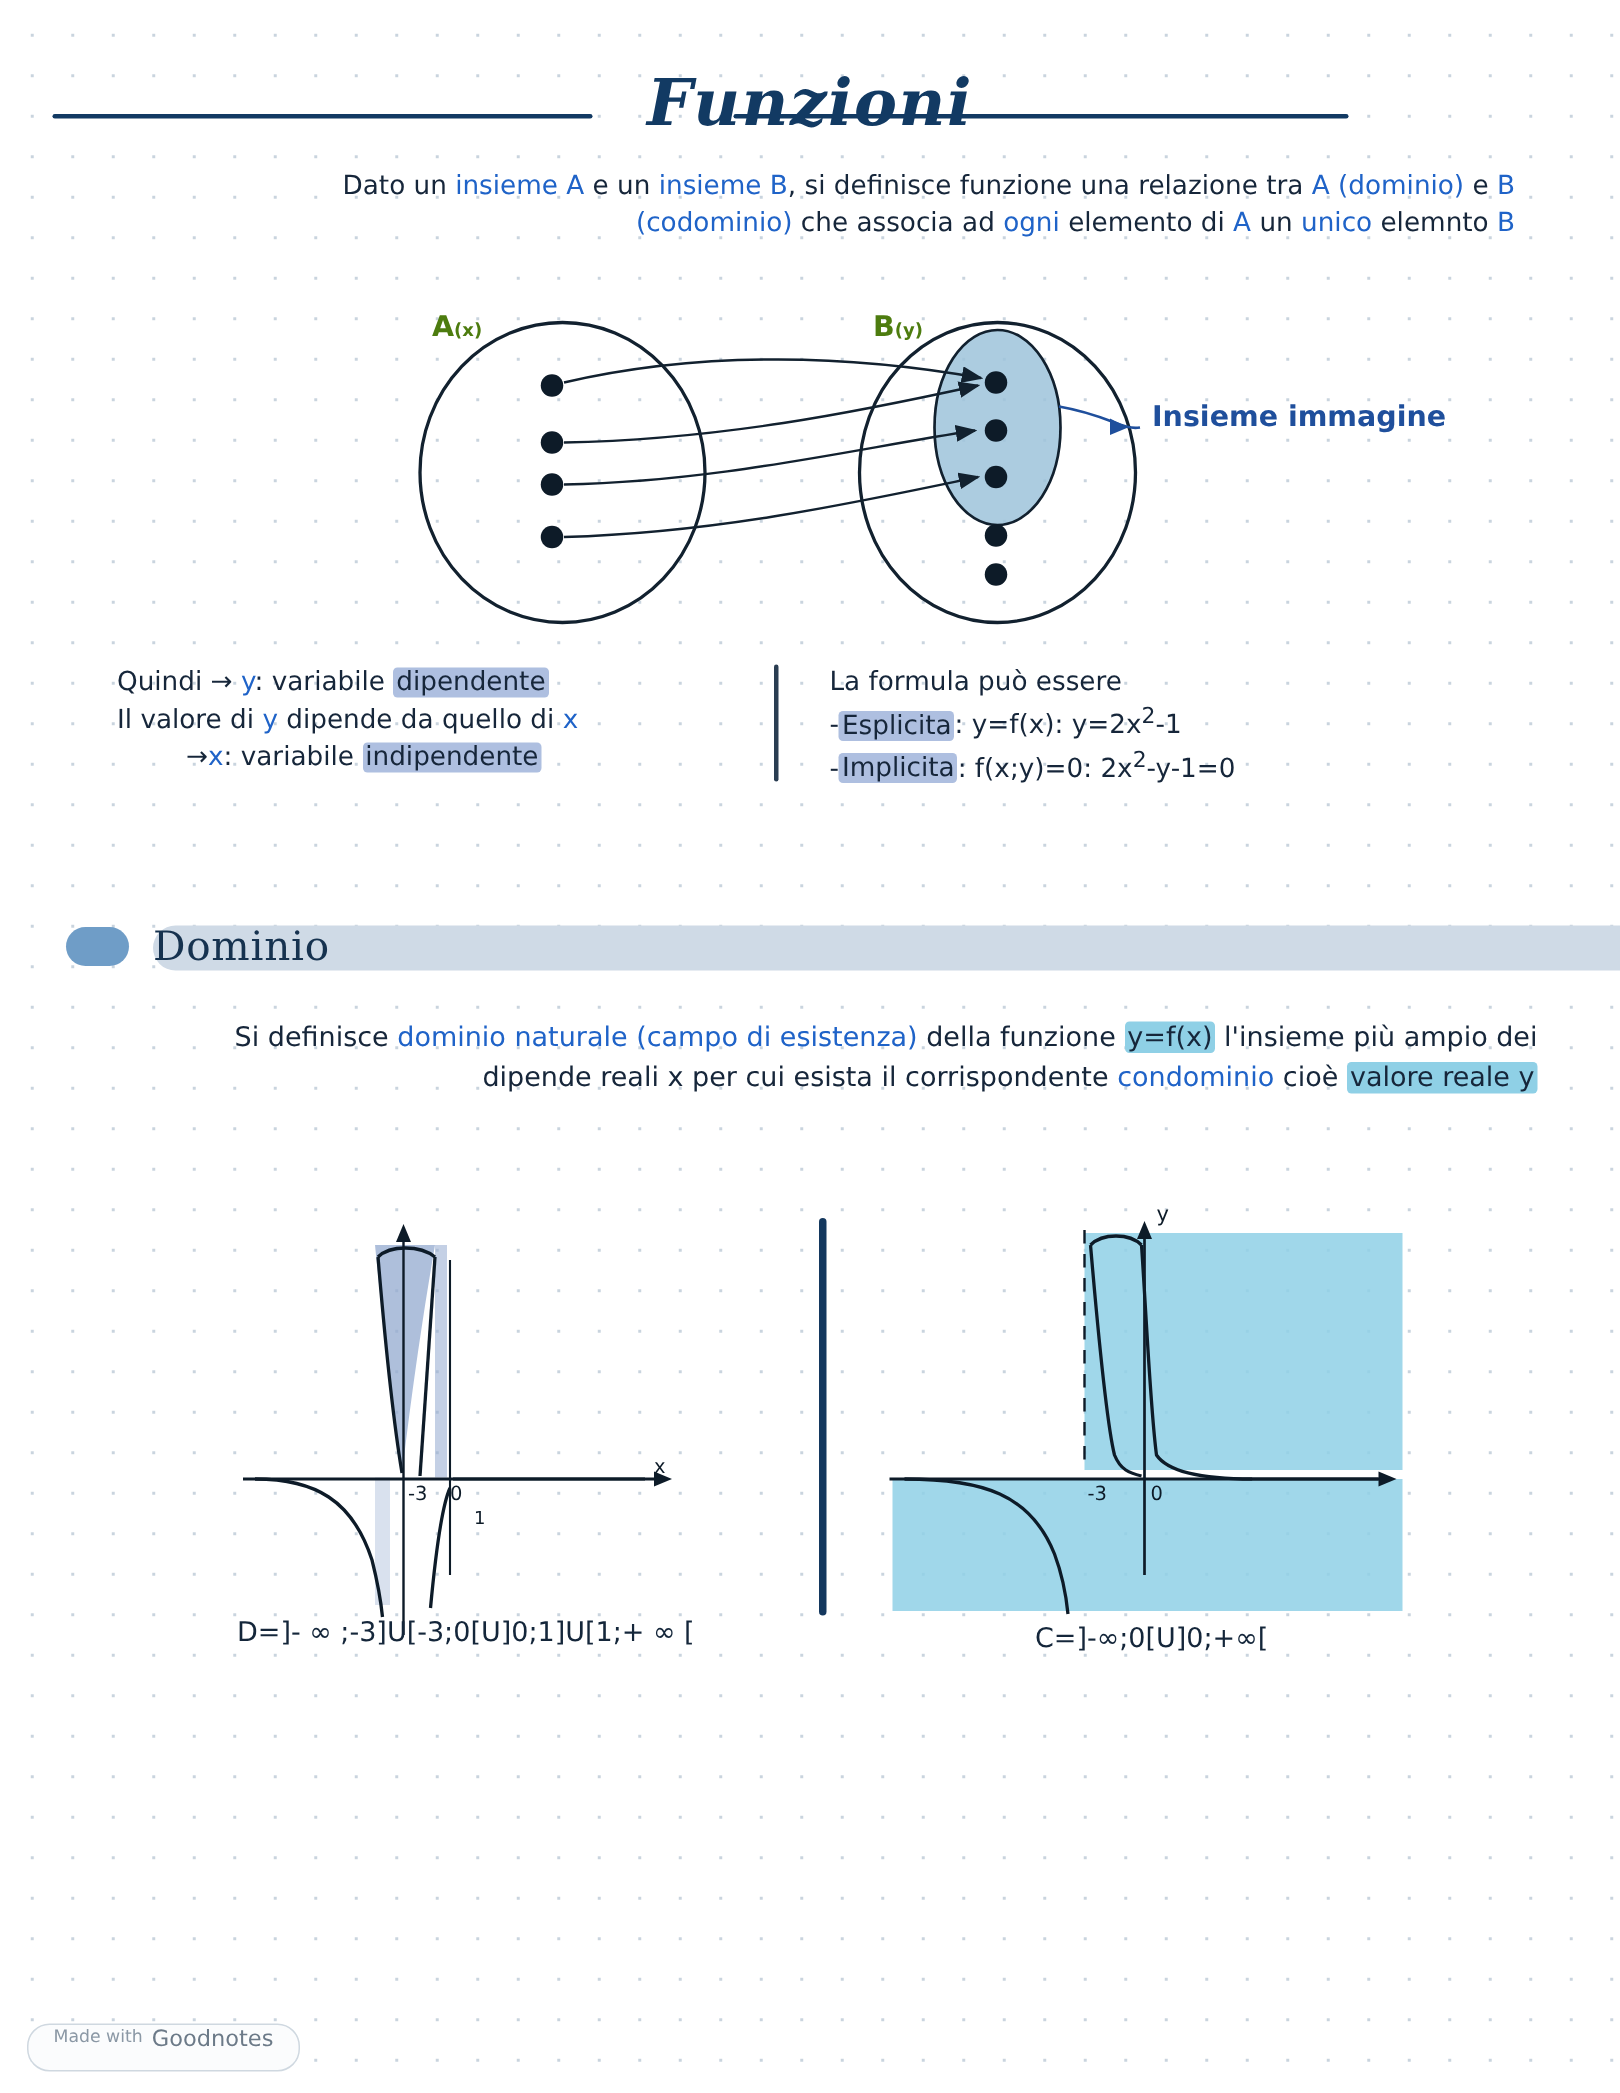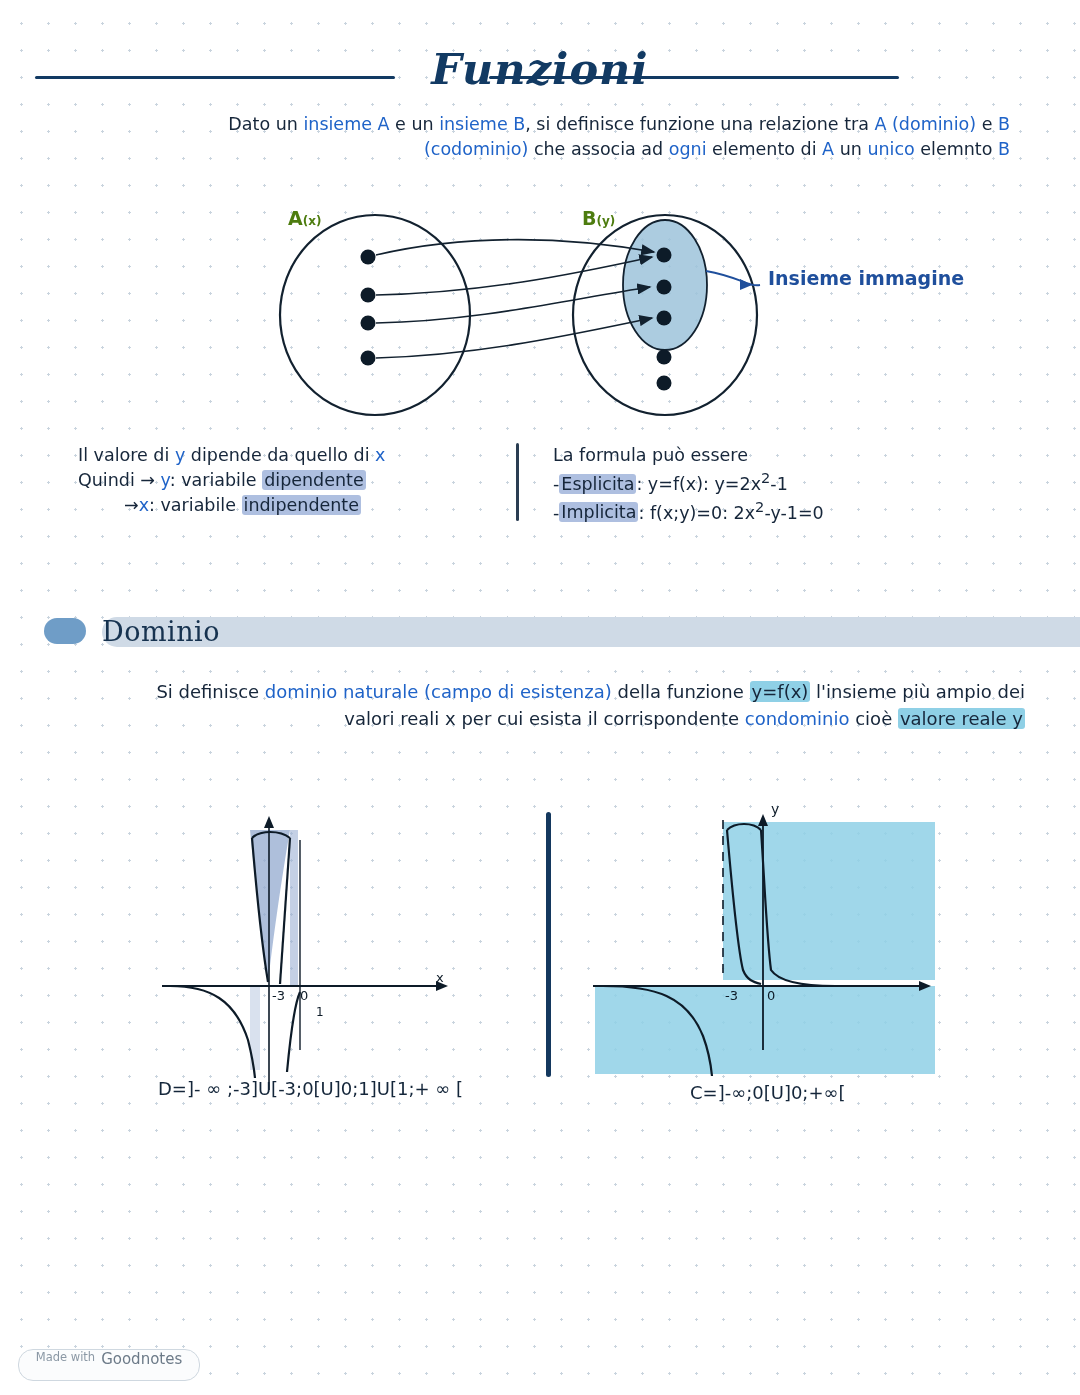--- a/index.html
+++ b/index.html
@@ -283,24 +283,24 @@
 
     <path d="M520,90 C 508,92 500,82 466,76" fill="none" stroke="#1f4f9c" stroke-width="1.8"></path>
     <polygon points="500,84 512,90 500,95" fill="#1f4f9c"></polygon>
   </svg>
 </div>
 
 <div class="divider-v"></div>
 
 <div class="blk" id="col-left">
   <div>
+    <span>Quindi </span><span>→ </span><span class="blue">y</span><span>: variabile </span><span class="hl-blue">dipendente</span>
+  </div>
+  <div>
     <span>Il valore di </span><span class="blue">y</span><span> dipende da quello di </span><span class="blue">x</span>
-  </div>
-  <div>
-    <span>Quindi </span><span>→ </span><span class="blue">y</span><span>: variabile </span><span class="hl-blue">dipendente</span>
   </div>
   <div>
     <span class="arrow-ind">→ </span><span class="blue">x</span><span>: variabile </span><span class="hl-blue">indipendente</span>
   </div>
 </div>
 
 <div class="blk" id="col-right">
   <div>La formula può essere</div>
   <div>
     <span>-</span><span class="hl-blue">Esplicita</span><span>: y=f(x): y=2x</span><sup>2</sup><span>-1</span>
@@ -314,21 +314,21 @@
   <div id="dominio-pill"></div>
   <div id="dominio-capsule"></div>
   <div id="dominio-text">Dominio</div>
 </div>
 
 <div class="blk" id="dominio-def">
   <div>
     <span>Si definisce </span><span class="blue">dominio naturale (campo di esistenza)</span><span> della funzione </span><span class="hl-cyan">y=f(x)</span><span>  l'insieme più ampio dei</span>
   </div>
   <div>
-    <span>valori reali x per cui esista il corrispondente </span><span class="blue">condominio</span><span> cioè </span><span class="hl-cyan">valore reale y</span>
+    <span>dipende reali x per cui esista il corrispondente </span><span class="blue">condominio</span><span> cioè </span><span class="hl-cyan">valore reale y</span>
   </div>
 </div>
 
 <div class="divider-v2"></div>
 
 <div id="graph-left">
   <svg width="390" height="300" viewBox="0 0 390 300">
 
     <path d="M110,30 C118,110 124,155 128,183 L128,30 Z" fill="#93a9cf" fill-opacity="0.75"></path>
     <path d="M128,30 L128,183 C132,150 138,100 150,30 Z" fill="#93a9cf" fill-opacity="0.75"></path>

